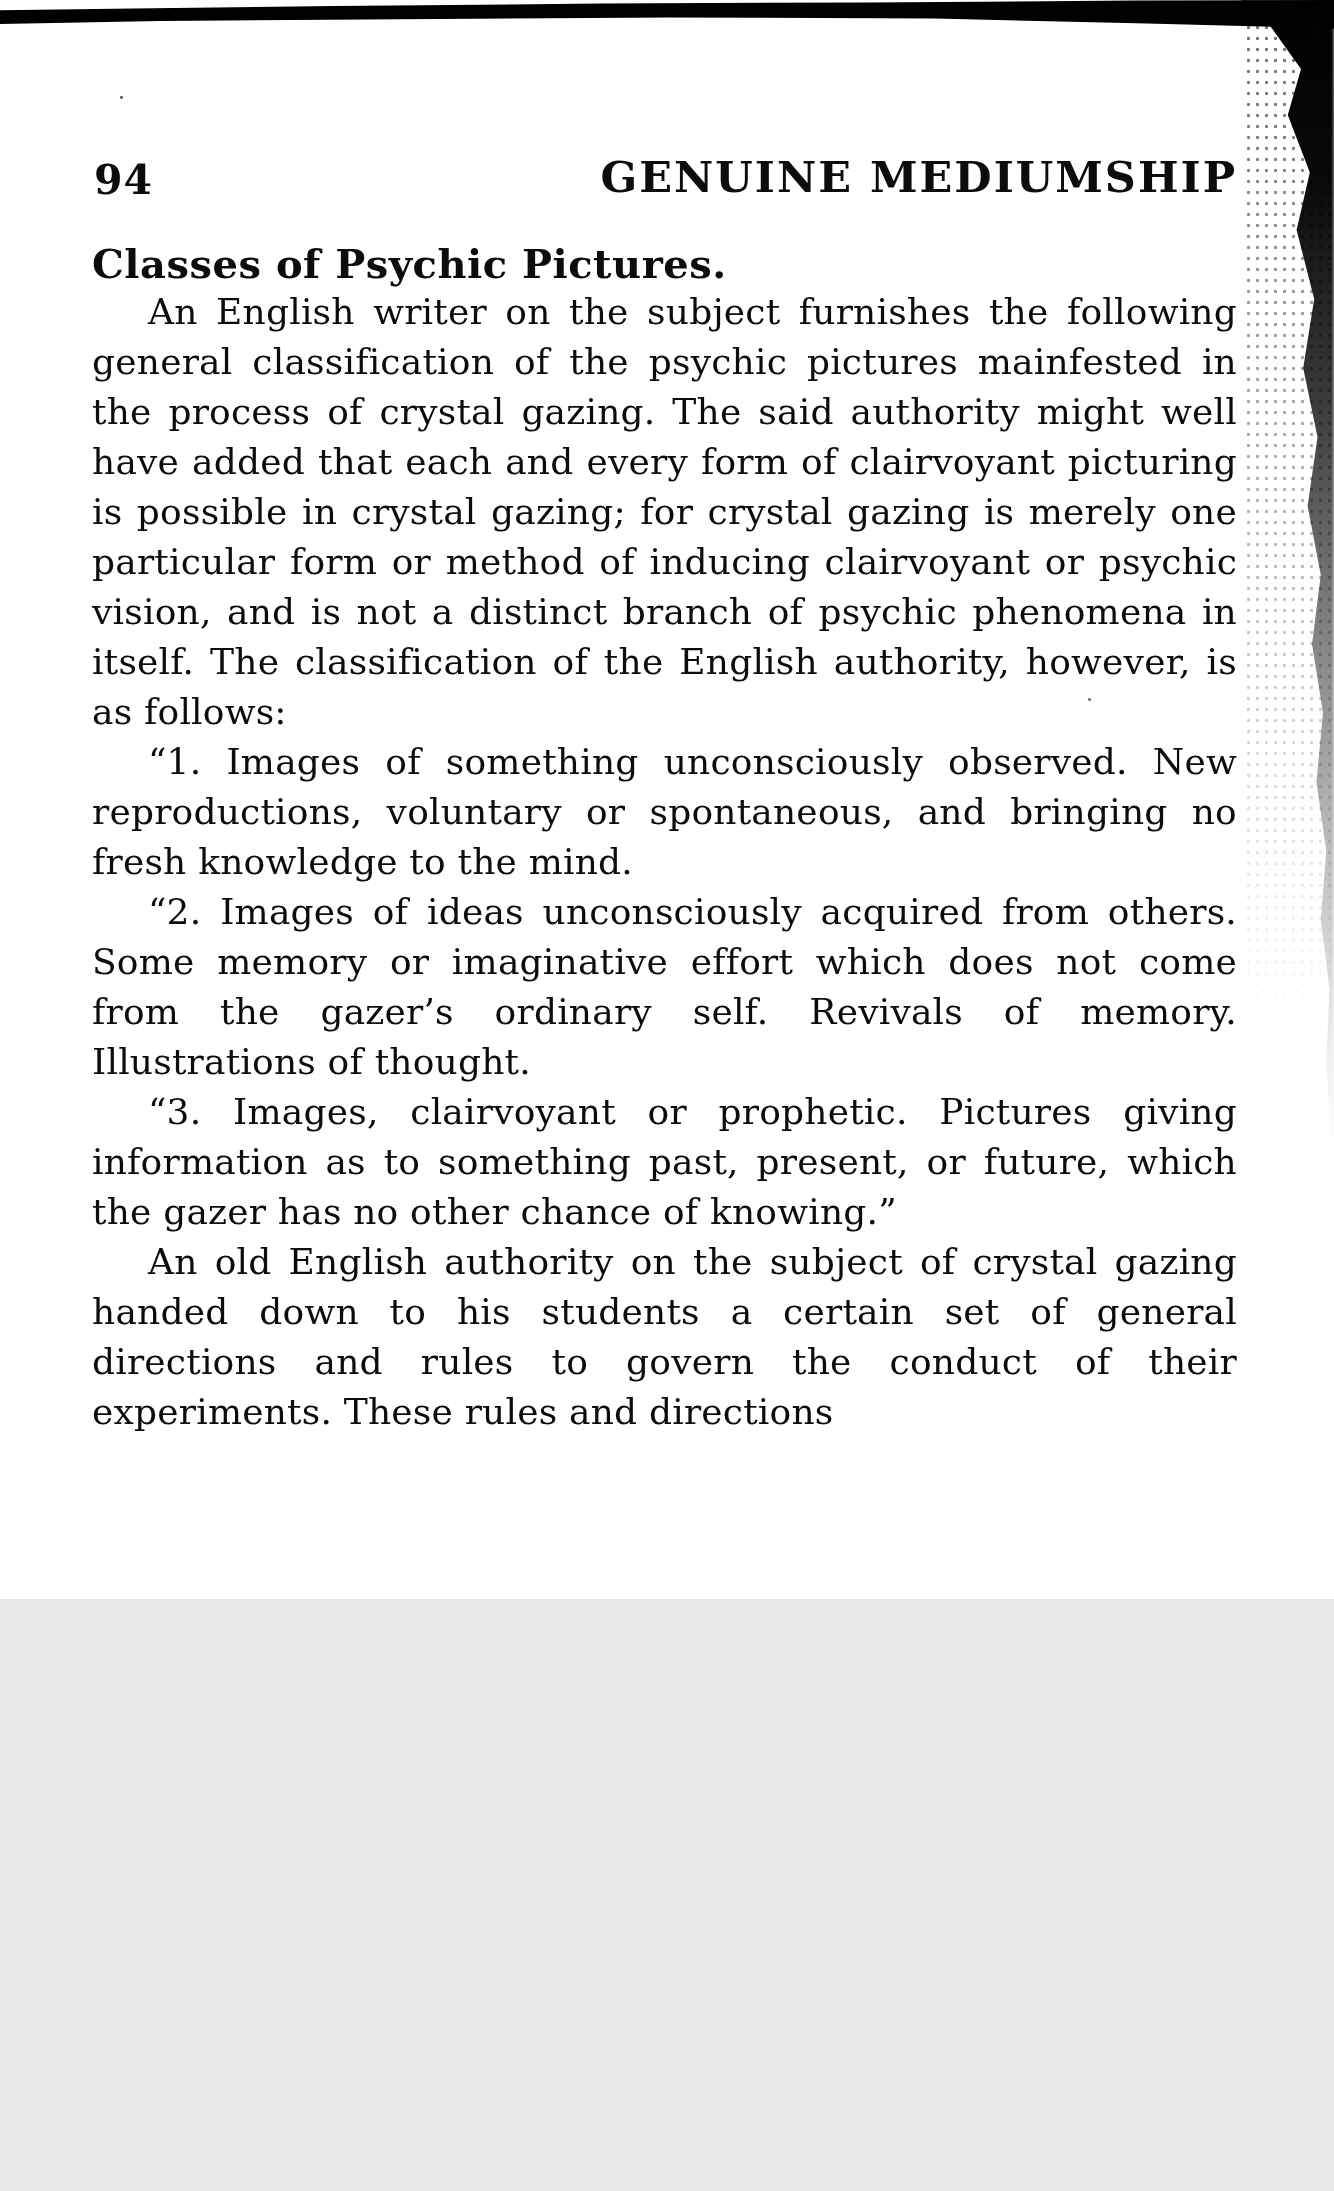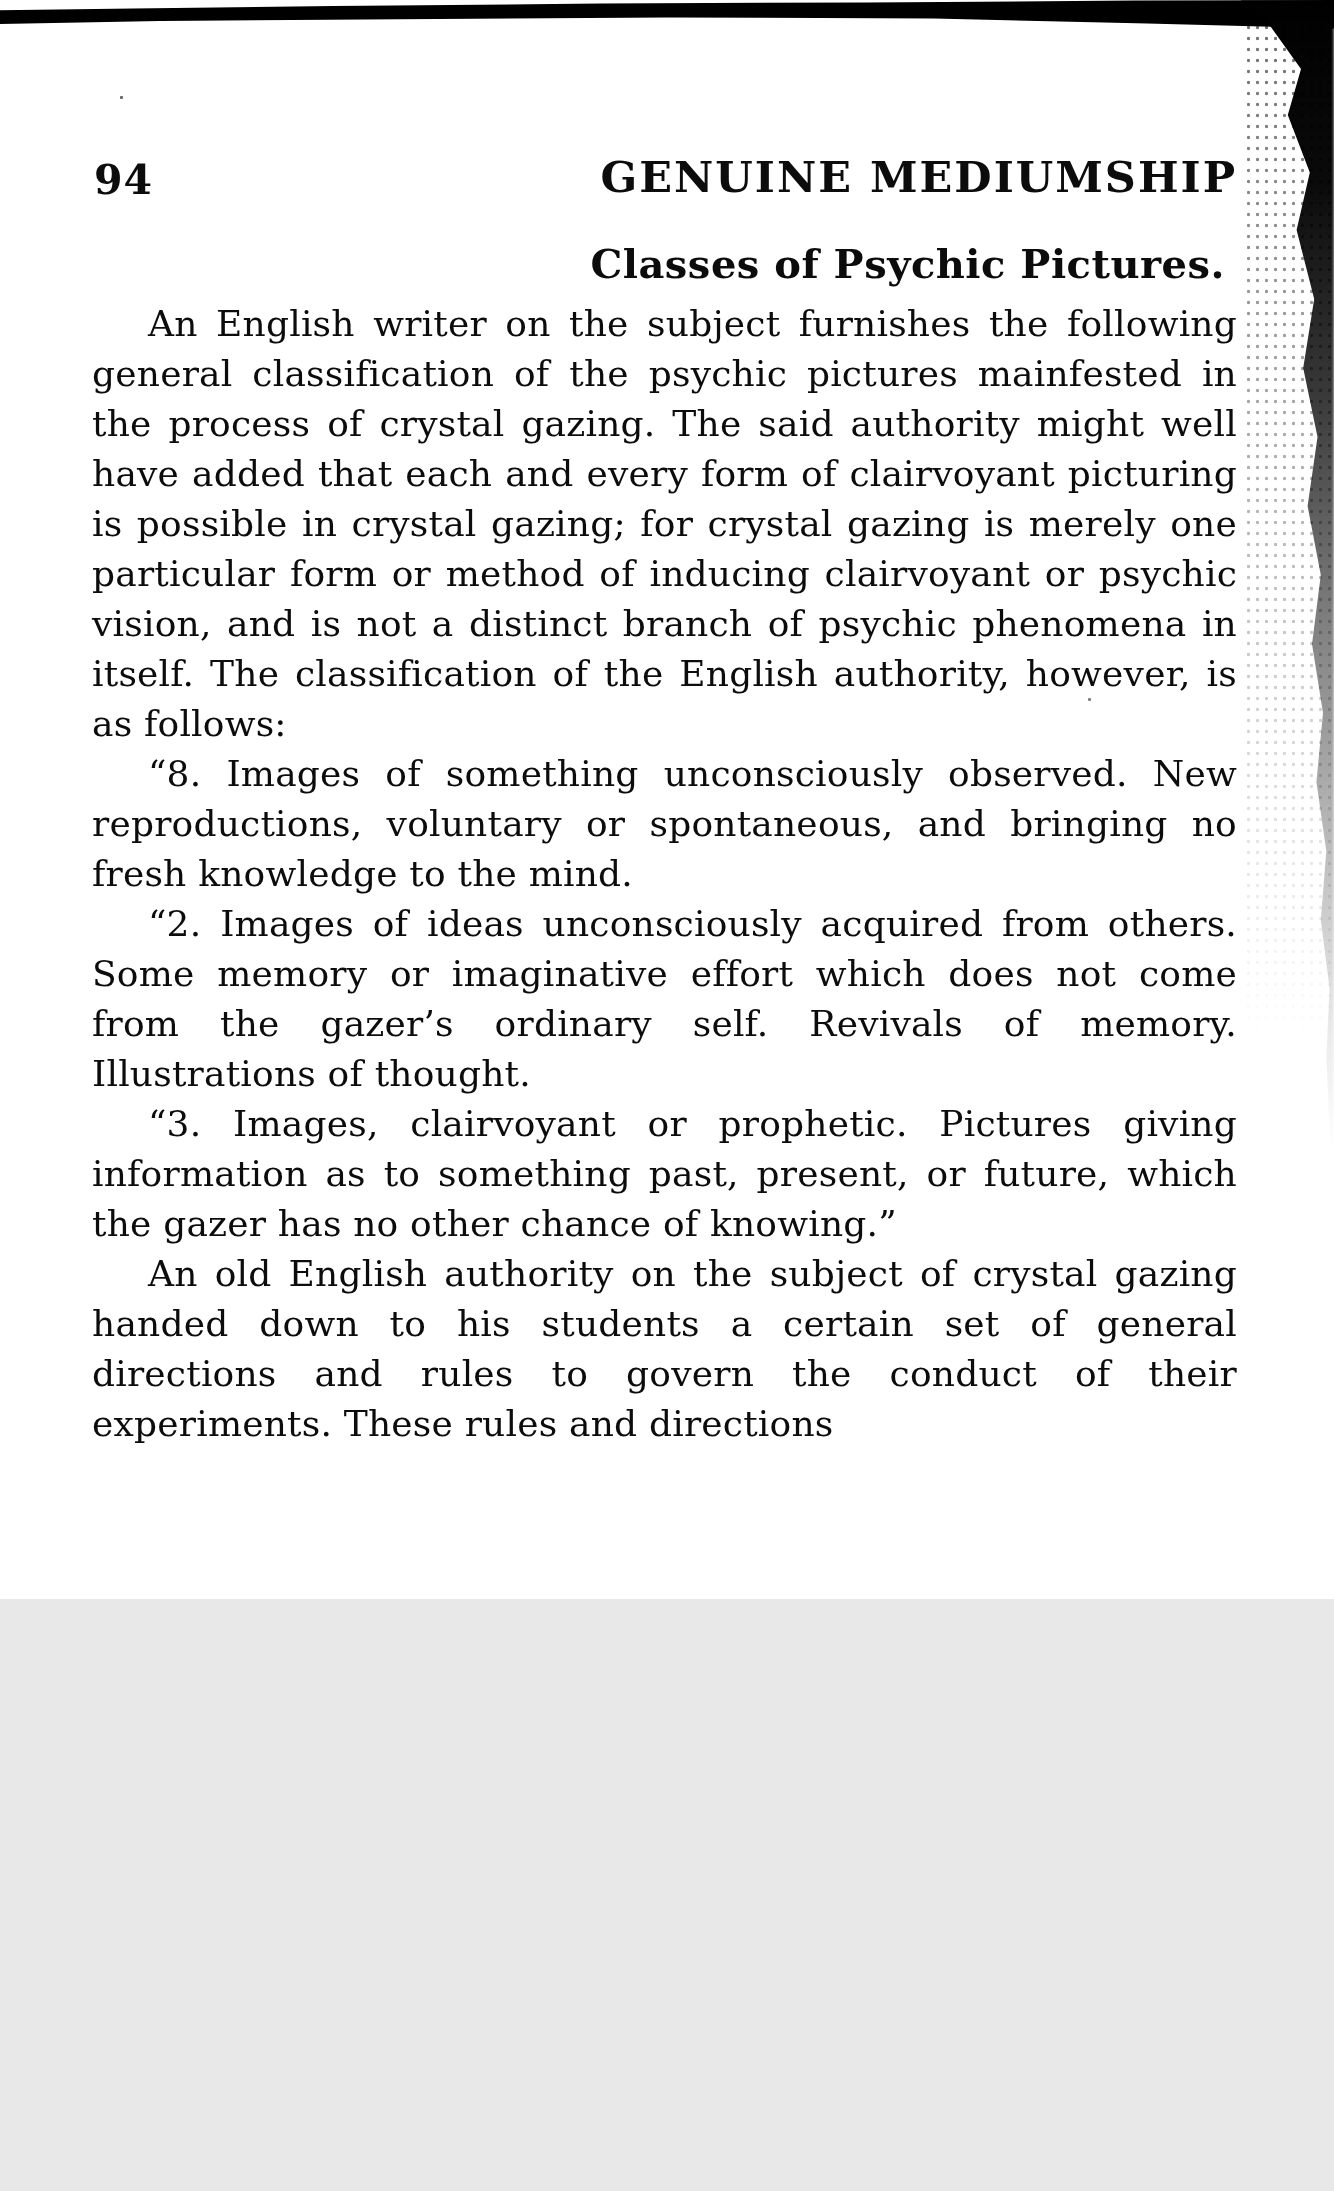--- a/index.html
+++ b/index.html
@@ -71,22 +71,22 @@
   p.body-text {
     margin: 0;
     font-size: 36px;
     line-height: 50px;
     text-align: justify;
     text-justify: inter-word;
     letter-spacing: 0.2px;
   }
   p.indent { text-indent: 56px; }
   h2.section-heading {
-    margin: 12px;
-    text-align: right;
+    margin: 0;
+    text-align: left;
     font-size: 40px; font-weight: 700;
     letter-spacing: 0.5px;
     white-space: nowrap;
   }
   .gap-above-heading-1 { margin-top: 44px; }
   .gap-below-heading-1 { margin-top: 34px; }
   .gap-above-heading-2 { margin-top: 52px; }
   .gap-below-heading-2 { margin-top: 36px; }
 </style>
 </head>
@@ -108,21 +108,21 @@
     <div class="page-header">
       <span class="page-number">94</span>
       <div class="running-title">GENUINE MEDIUMSHIP</div>
     </div>
 
 
     <h2 class="section-heading gap-above-heading-1">Classes of Psychic Pictures.</h2>
 
     <p class="body-text indent gap-below-heading-1">An English writer on the subject furnishes the following general classification of the psychic pictures mainfested in the process of crystal gazing. The said authority might well have added that each and every form of clairvoyant picturing is possible in crystal gazing; for crystal gazing is merely one particular form or method of inducing clairvoyant or psychic vision, and is not a distinct branch of psychic phenomena in itself.  The classification of the English authority, however, is as follows:</p>
 
-    <p class="body-text indent">“8.  Images of something unconsciously observed. New reproductions, voluntary or spontaneous, and bringing no fresh knowledge to the mind.</p>
+    <p class="body-text indent">“1.  Images of something unconsciously observed. New reproductions, voluntary or spontaneous, and bringing no fresh knowledge to the mind.</p>
 
     <p class="body-text indent">“2.  Images of ideas unconsciously acquired from others.  Some memory or imaginative effort which does not come from the gazer’s ordinary self.  Revivals of memory.  Illustrations of thought.</p>
 
     <p class="body-text indent">“3.  Images, clairvoyant or prophetic.  Pictures giving information as to something past, present, or future, which the gazer has no other chance of knowing.”</p>
 
 
     <p class="body-text indent gap-below-heading-2">An old English authority on the subject of crystal gazing handed down to his students a certain set of general directions and rules to govern the conduct of their experiments.  These rules and directions</p>
 
   </div>
 </div>

